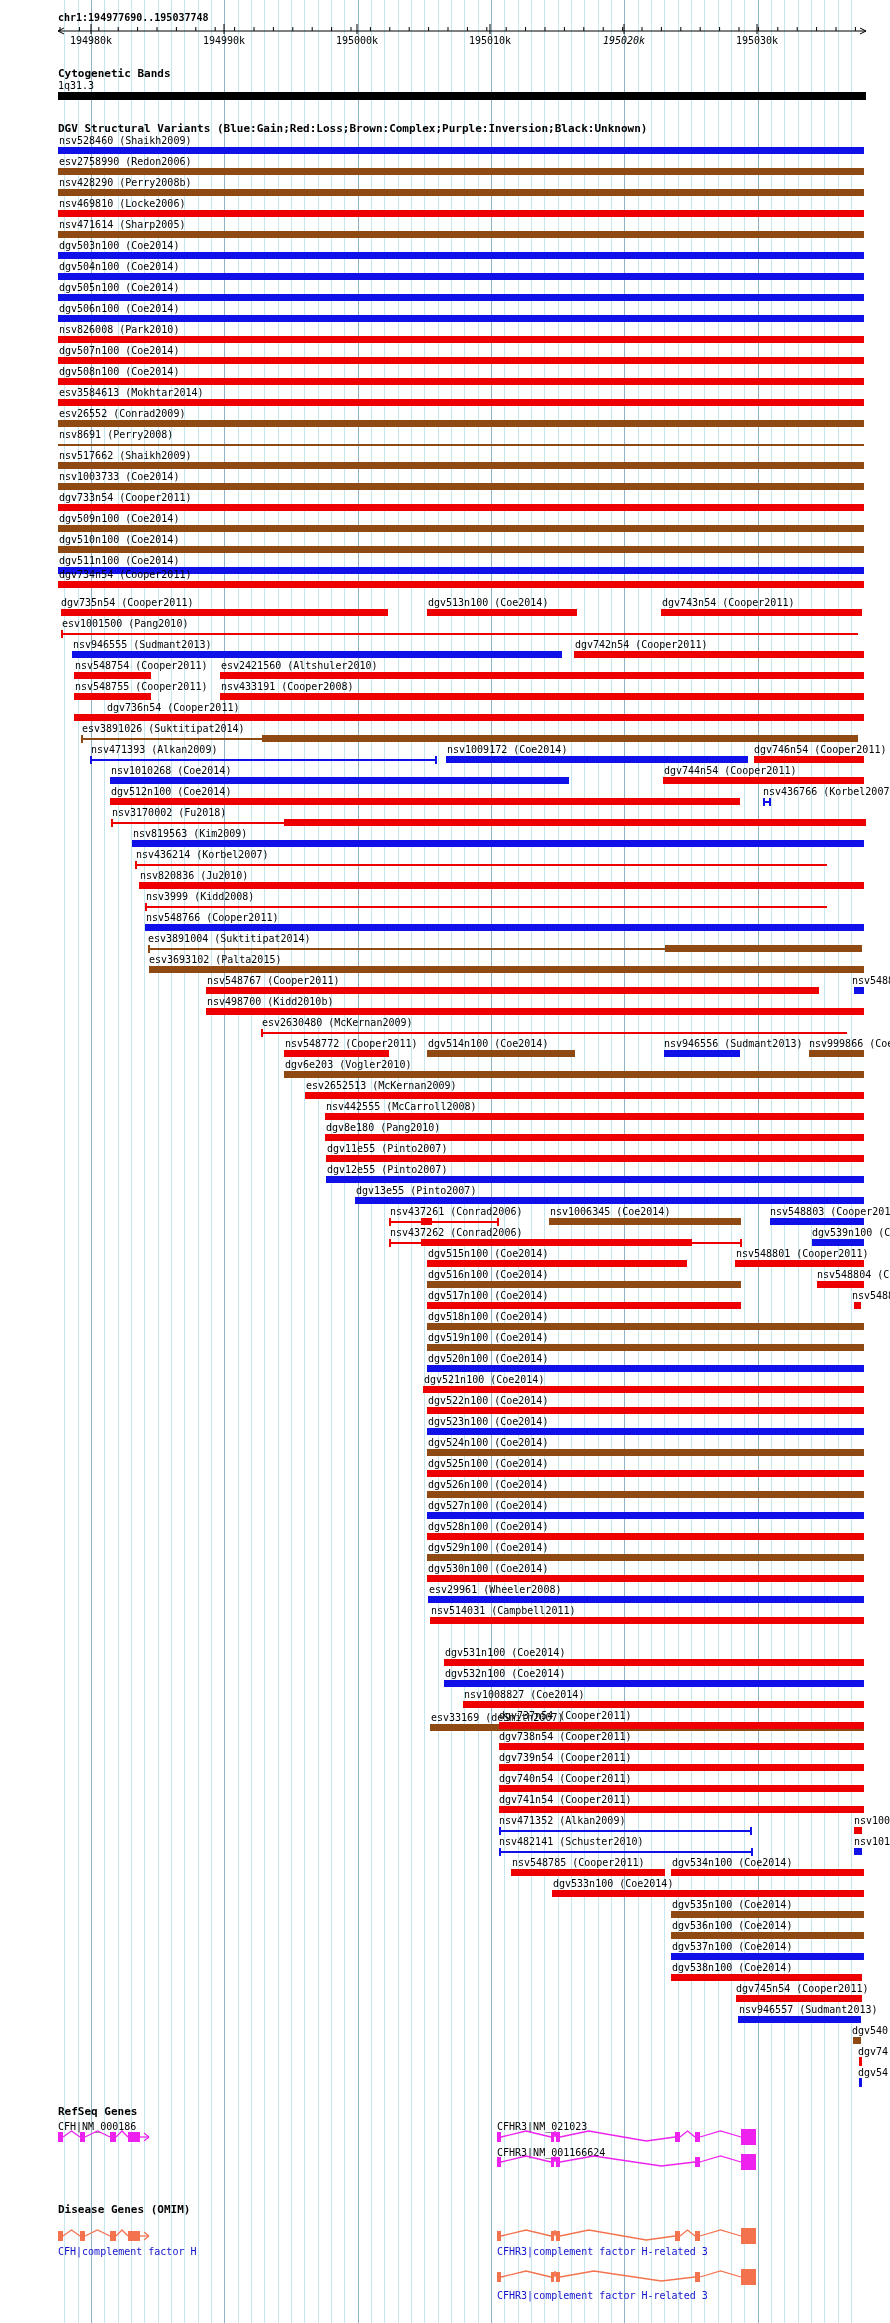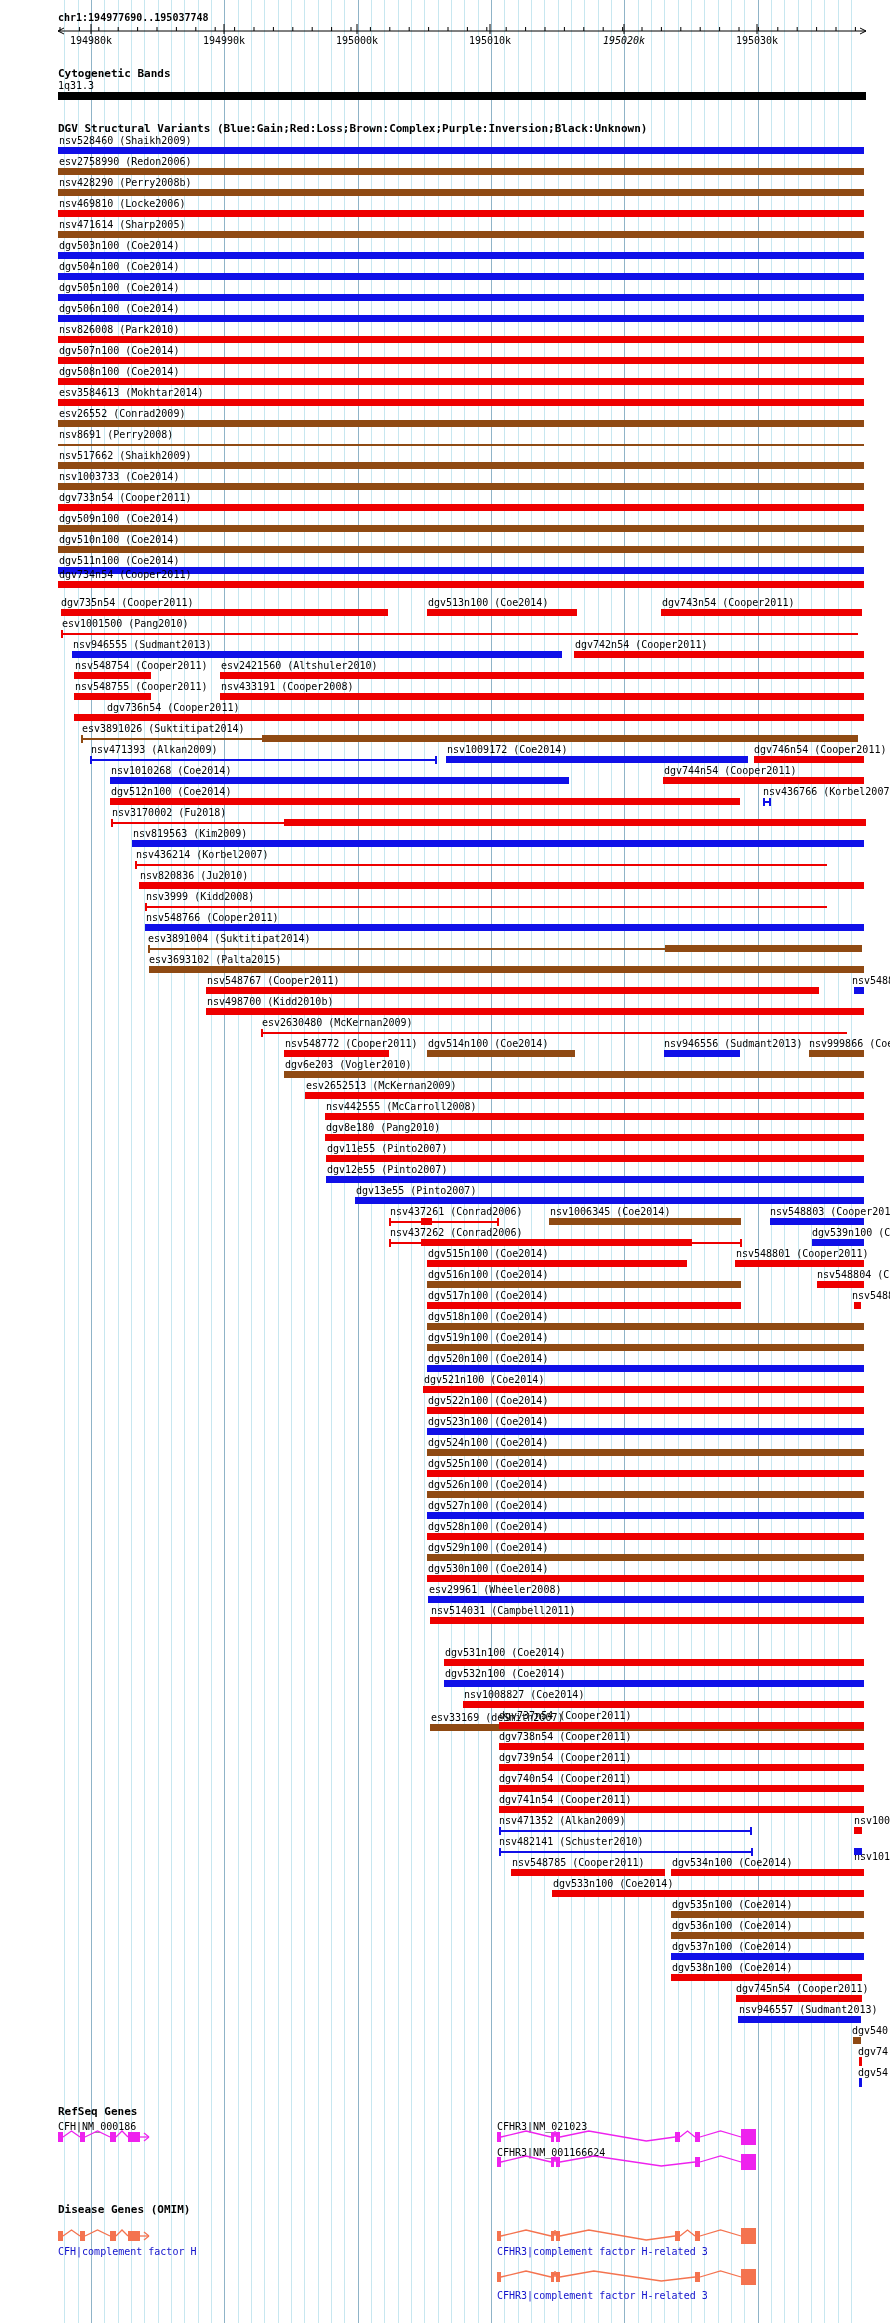--- a/index.html
+++ b/index.html
@@ -543,21 +543,21 @@
         <div class="seg tickend" style="left: 499px; background: rgb(16, 16, 232);"></div>
         <div class="seg tickend" style="left: 750px; background: rgb(16, 16, 232);"></div>
         <span class="vlabel" style="left: 854px;">nsv100</span>
         <div class="seg bar" style="left: 854px; width: 8px; background: rgb(238, 0, 0);"></div>
       </div>
       <div class="vrow" style="top: 1837px;">
         <span class="vlabel" style="left: 499px;">nsv482141 (Schuster2010)</span>
         <div class="seg line" style="left: 499px; width: 254px; background: rgb(16, 16, 232);"></div>
         <div class="seg tickend" style="left: 499px; background: rgb(16, 16, 232);"></div>
         <div class="seg tickend" style="left: 751px; background: rgb(16, 16, 232);"></div>
-        <span class="vlabel" style="left: 854px; margin-top: 15px;">nsv101</span>
+        <span class="vlabel" style="left: 854px;">nsv101</span>
         <div class="seg bar" style="left: 854px; width: 8px; background: rgb(16, 16, 232);"></div>
       </div>
       <div class="vrow" style="top: 1858px;">
         <span class="vlabel" style="left: 512px;">nsv548785 (Cooper2011)</span>
         <div class="seg bar" style="left: 511px; width: 154px; background: rgb(238, 0, 0);"></div>
         <span class="vlabel" style="left: 672px;">dgv534n100 (Coe2014)</span>
         <div class="seg bar" style="left: 671px; width: 193px; background: rgb(238, 0, 0);"></div>
       </div>
       <div class="vrow" style="top: 1879px;">
         <span class="vlabel" style="left: 553px;">dgv533n100 (Coe2014)</span>

